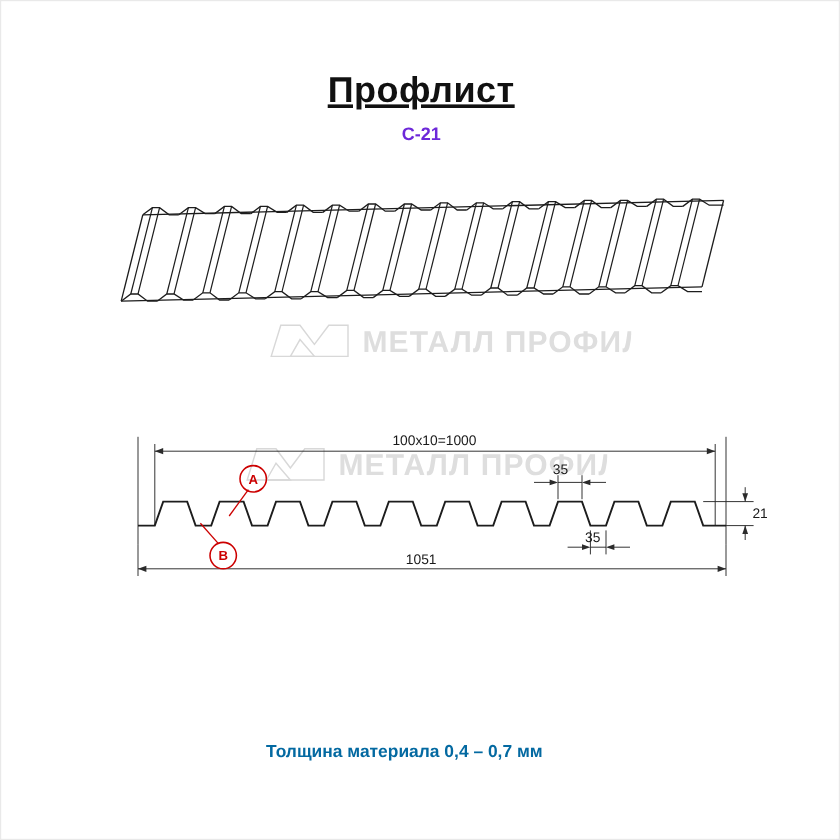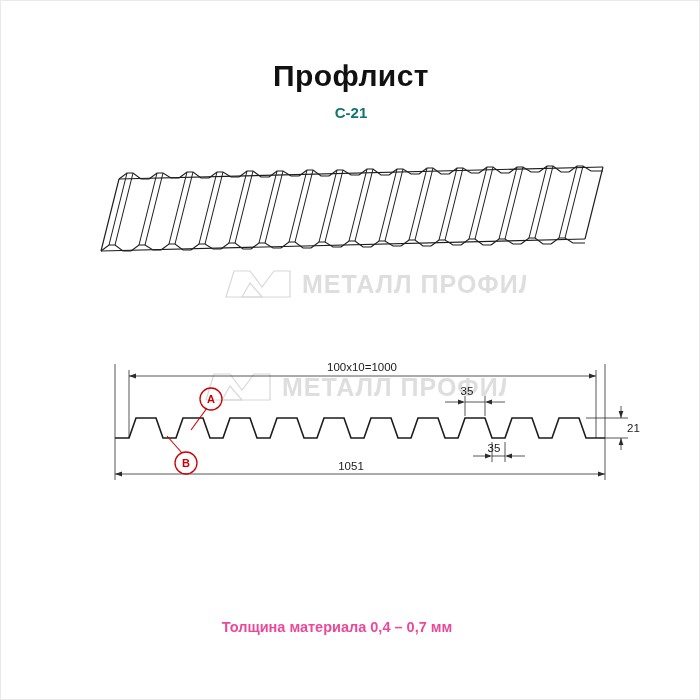--- a/index.html
+++ b/index.html
@@ -24,30 +24,31 @@
   .title {
     position: absolute;
     top: 58px;
     left: 0;
     width: 700px;
     text-align: center;
     font-size: 30px;
     font-weight: bold;
     letter-spacing: 0.4px;
     color: #111111;
+    text-decoration: underline;
   }
   .subtitle {
     position: absolute;
     top: 103px;
     left: 0;
     width: 700px;
     text-align: center;
     font-size: 15px;
     font-weight: bold;
-    color: #0f766e;
+    color: #6d28d9;
   }
   .iso-wrap {
     position: absolute;
     top: 150px;
     left: 70px;
     width: 560px;
     height: 160px;
   }
   .watermark-top {
     position: absolute;
@@ -73,21 +74,21 @@
     height: 160px;
   }
   .footnote {
     position: absolute;
     top: 618px;
     left: 0;
     width: 672px;
     text-align: center;
     font-size: 14.5px;
     font-weight: bold;
-    color: #ec4899;
+    color: #0369a1;
   }
   svg { display: block; }
   .ln { stroke: #1d1d1d; fill: none; }
   .dim { stroke: #2b2b2b; stroke-width: 0.8; fill: none; }
   .red { stroke: #cc0000; fill: none; }
   .redtxt { fill: #cc0000; font-size: 11px; font-weight: bold; font-family: "Liberation Sans", sans-serif; }
   .dimtxt { fill: #1a1a1a; font-size: 11.5px; font-family: "Liberation Sans", sans-serif; }
   .wm { fill: none; stroke: #d8d8d8; stroke-width: 1.2; }
   .wmtxt { fill: #dedede; font-size: 25px; font-weight: bold; font-family: "Liberation Sans", sans-serif; letter-spacing: 1px; }
 </style>

